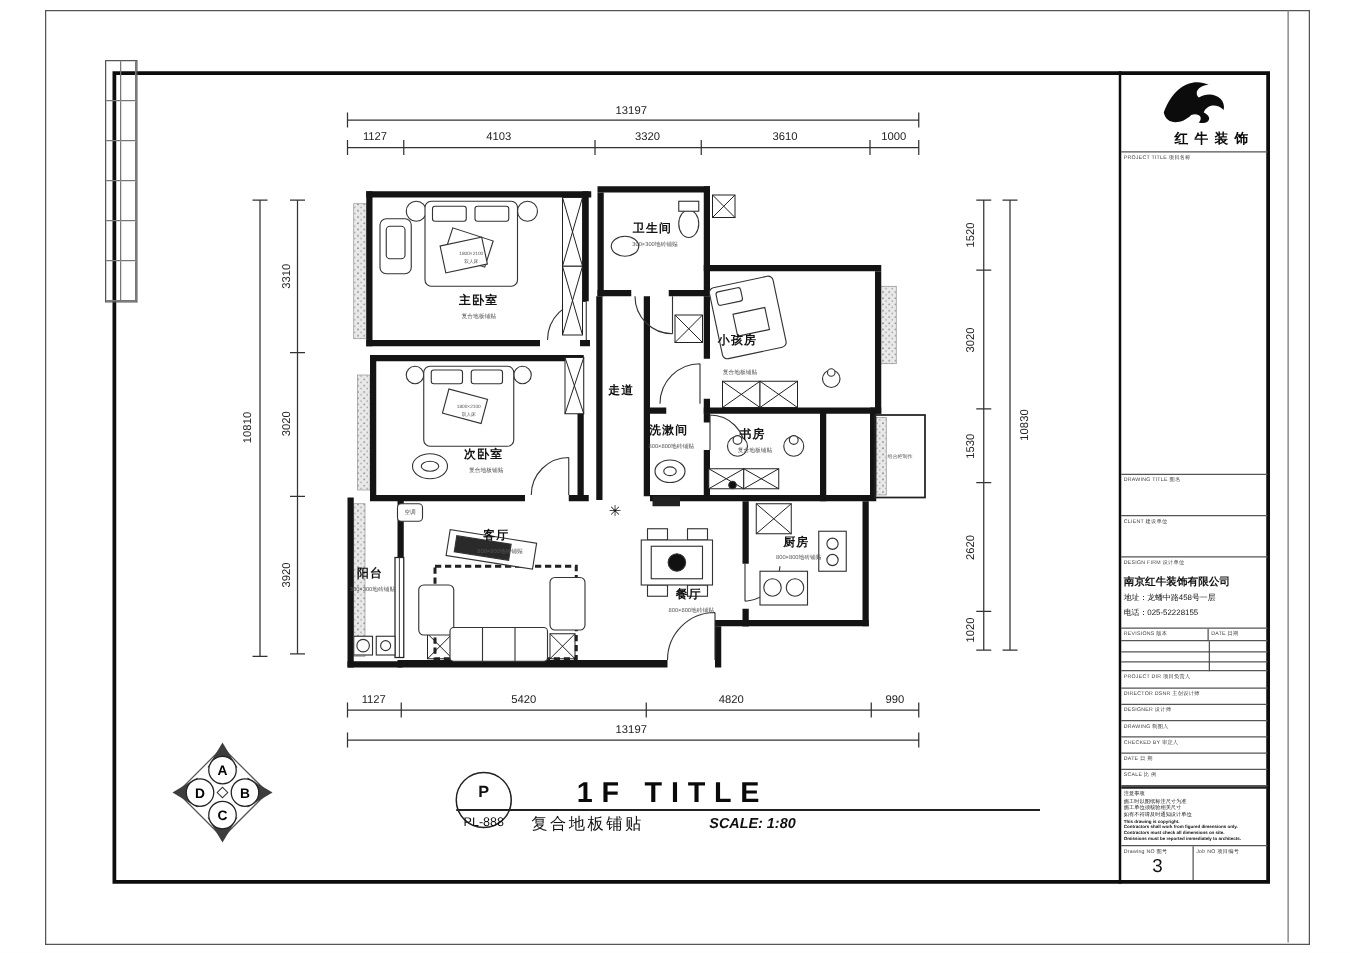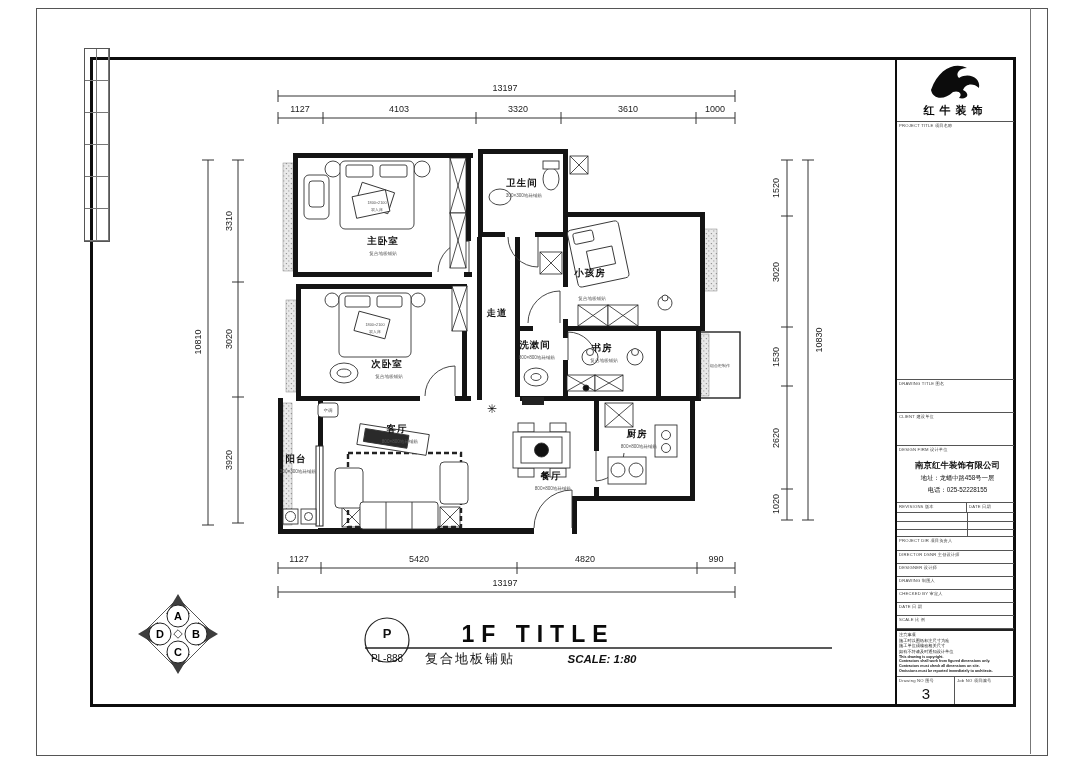--- a/index.html
+++ b/index.html
@@ -28,22 +28,22 @@
   
   .ft-big{position:absolute;font-size:23px;font-weight:bold;letter-spacing:7px;color:#0a0a0a;transform:translate(-50%,-50%);white-space:nowrap;}
   .ft-cn{position:absolute;font-size:13px;color:#111;letter-spacing:2px;transform:translate(-50%,-50%);white-space:nowrap;}
   .ft-scale{position:absolute;font-size:11.5px;font-style:italic;font-weight:bold;transform:translate(-50%,-50%);white-space:nowrap;}
   .ft-p{position:absolute;font-size:13px;font-weight:bold;transform:translate(-50%,-50%);}
   .ft-code{position:absolute;font-size:10px;transform:translate(-50%,-50%);white-space:nowrap;}
   
   #titleblock{left:897px;top:57px;width:117px;height:647px;font-size:4.2px;color:#333;}
   .tb-cell{position:absolute;left:0;width:117px;border-bottom:1px solid #555;box-sizing:border-box;padding:1px 2px;}
   .tb-label{font-size:4.2px;color:#444;letter-spacing:.2px;}
-  #logo-text{position:absolute;left:0;top:46px;width:117px;text-align:center;font-size:11px;font-weight:bold;letter-spacing:5px;color:#0a0a0a;}
-  .firm{position:absolute;width:117px;text-align:center;color:#111;}
+  #logo-text{position:absolute;left:0;top:46px;width:117px;text-align:center;font-size:11px;font-weight:bold;letter-spacing:5px;color:#0a0a0a;padding-left:16px;}
+  .firm{position:absolute;width:117px;color:#111;}
   .note-line{font-size:4.2px;color:#222;line-height:1.35;}
   .note-en{font-size:3.6px;font-weight:bold;color:#111;line-height:1.3;}
   .bigno{position:absolute;font-size:15px;color:#111;transform:translate(-50%,-50%);}
 </style>
 </head>
 <body>
 
 <div id="sheet">
 
   <div class="abs" id="outer-frame"></div>

